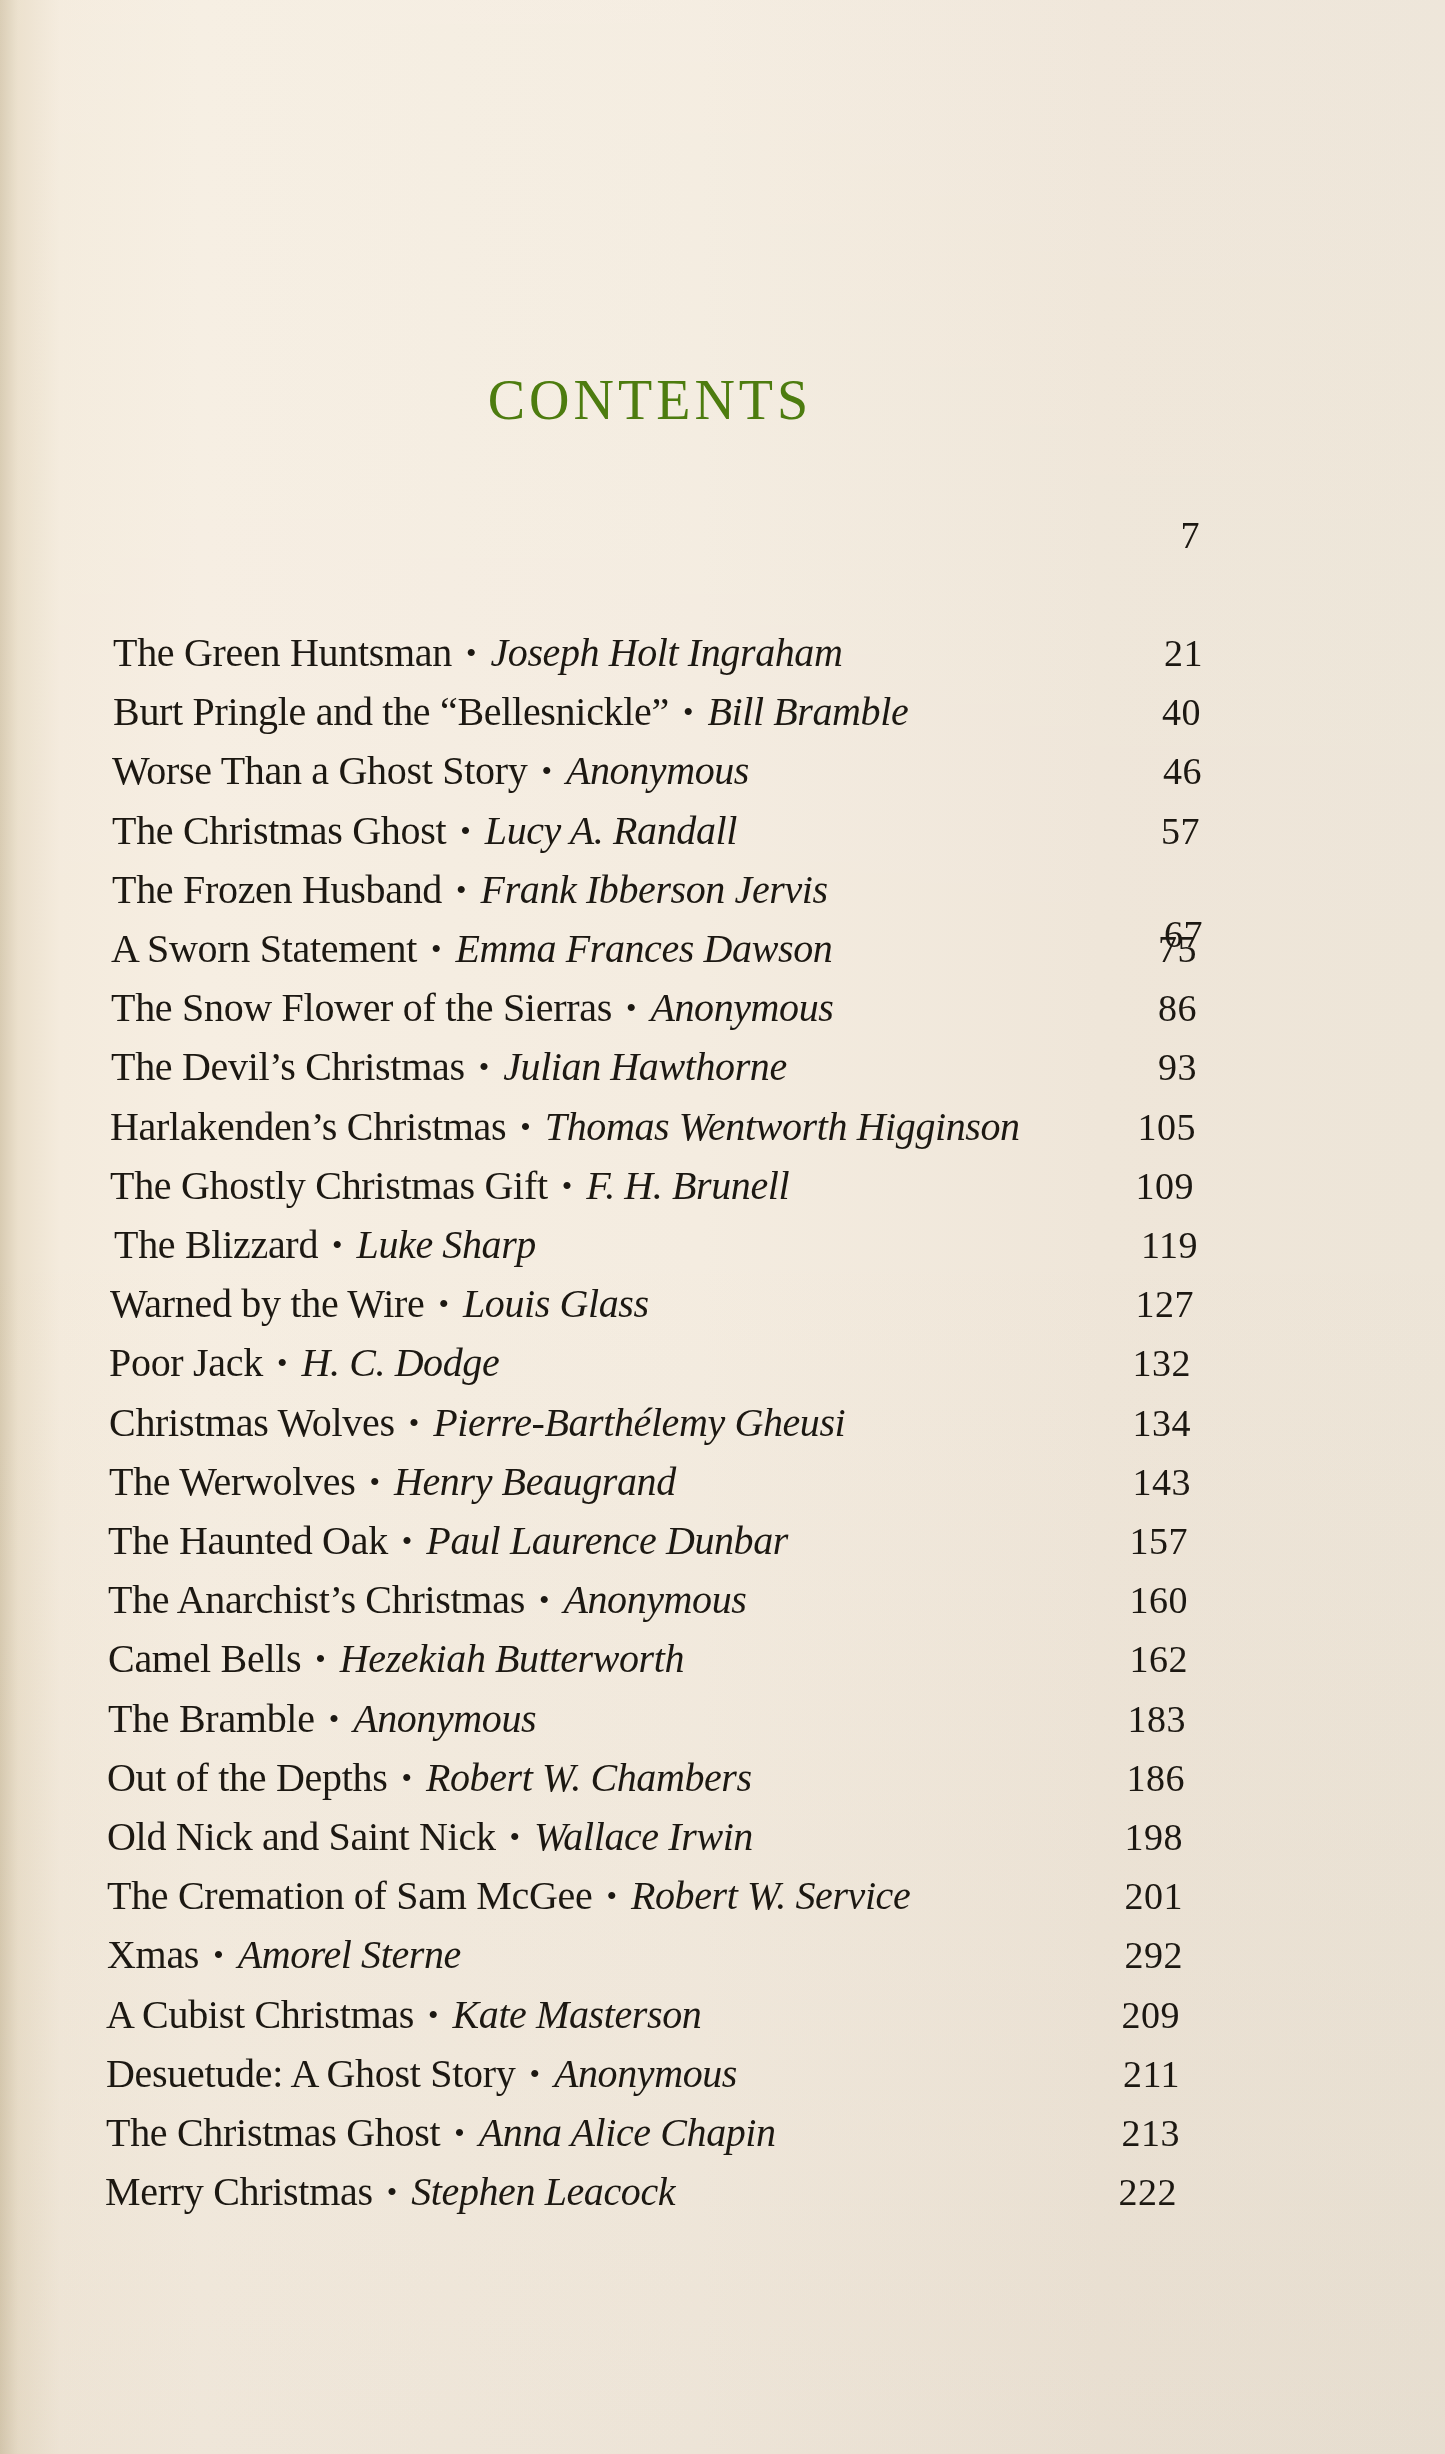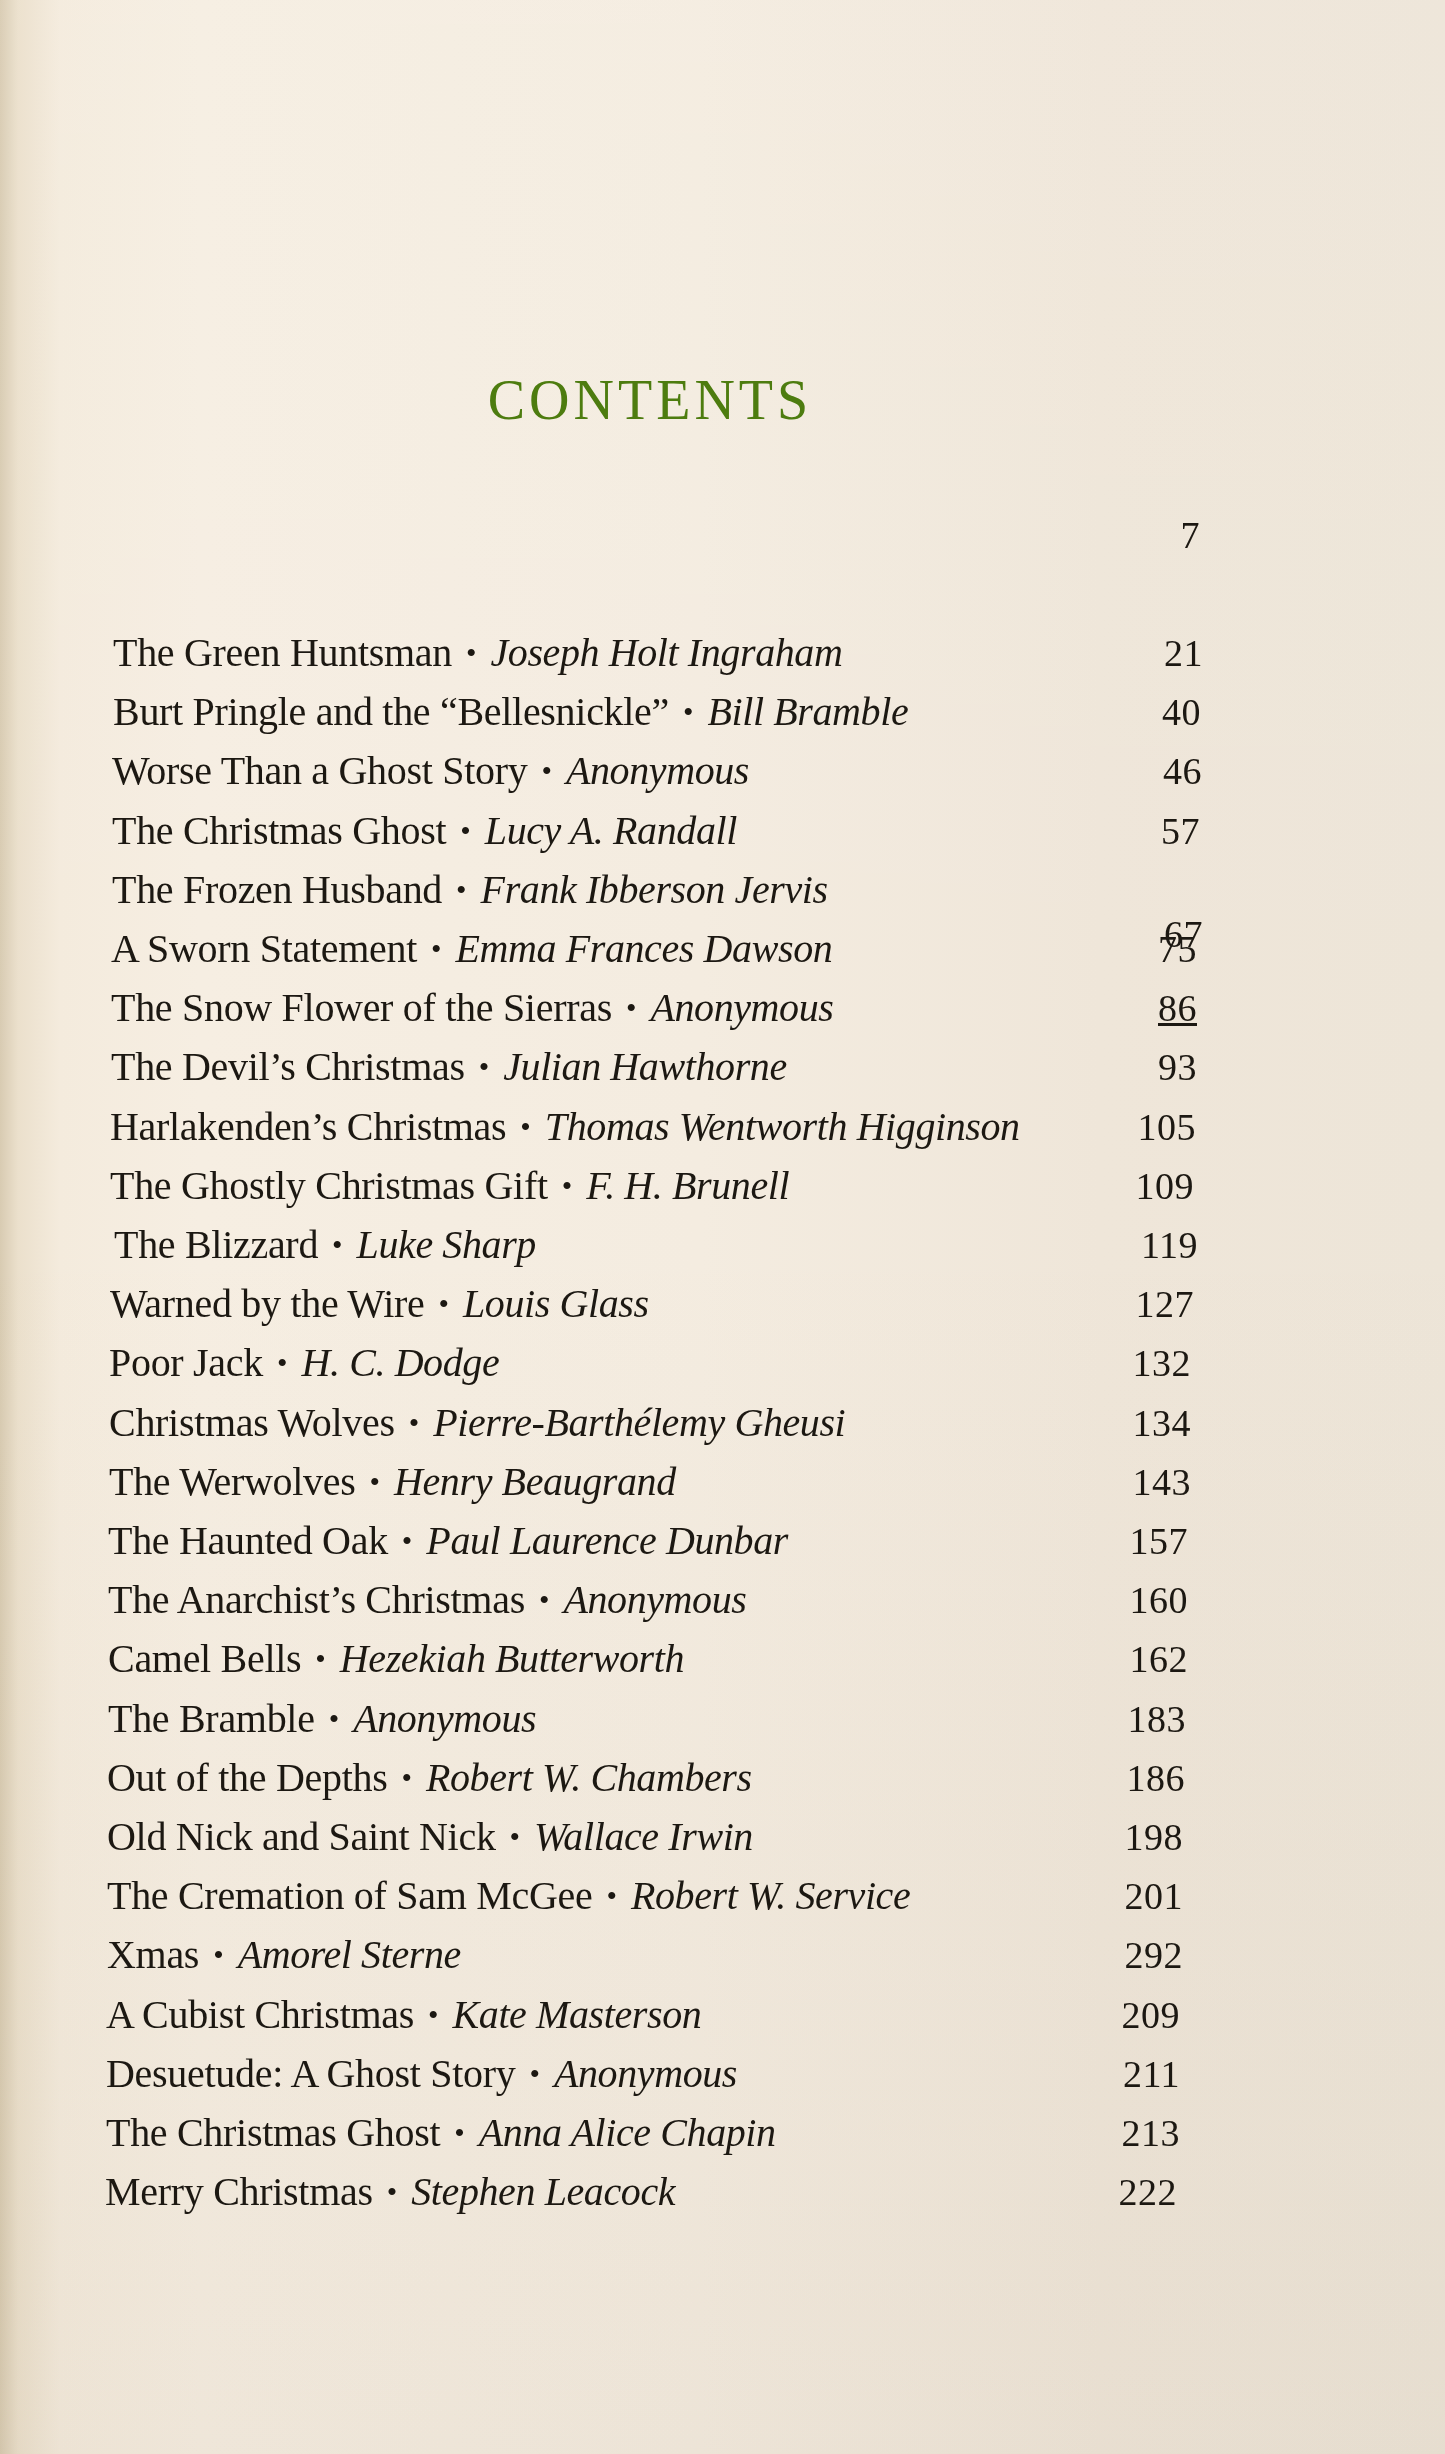--- a/index.html
+++ b/index.html
@@ -84,21 +84,21 @@
     <span class="page" style="right:20px;">7</span>
   </div>
 
   <div id="entries">
       <div class="toc-row" style="top: 628px; left: 3px;"><span class="title">The Green Huntsman</span><span class="bullet">•</span><span class="author">Joseph Holt Ingraham</span><span class="page" style="right: 20px;">21</span></div>
       <div class="toc-row" style="top: 687.2px; left: 3px;"><span class="title">Burt Pringle and the “Bellesnickle”</span><span class="bullet">•</span><span class="author">Bill Bramble</span><span class="page" style="right: 22px;">40</span></div>
       <div class="toc-row" style="top: 746.4px; left: 2px;"><span class="title">Worse Than a Ghost Story</span><span class="bullet">•</span><span class="author">Anonymous</span><span class="page" style="right: 20px;">46</span></div>
       <div class="toc-row" style="top: 805.6px; left: 2px;"><span class="title">The Christmas Ghost</span><span class="bullet">•</span><span class="author">Lucy A. Randall</span><span class="page" style="right: 22px;">57</span></div>
       <div class="toc-row" style="top: 864.8px; left: 2px;"><span class="title">The Frozen Husband</span><span class="bullet">•</span><span class="author">Frank Ibberson Jervis</span><span class="page" style="right: 19px; margin-top: 44px;">67</span></div>
       <div class="toc-row" style="top: 924px; left: 1px;"><span class="title">A Sworn Statement</span><span class="bullet">•</span><span class="author">Emma Frances Dawson</span><span class="page" style="right: 24px;">75</span></div>
-      <div class="toc-row" style="top: 983.2px; left: 1px;"><span class="title">The Snow Flower of the Sierras</span><span class="bullet">•</span><span class="author">Anonymous</span><span class="page" style="right: 24px; text-decoration: underline;">86</span></div>
+      <div class="toc-row" style="top: 983.2px; left: 1px;"><span class="title">The Snow Flower of the Sierras</span><span class="bullet">•</span><span class="author">Anonymous</span><span class="page" style="right: 24px;">86</span></div>
       <div class="toc-row" style="top: 1042.4px; left: 1px;"><span class="title">The Devil’s Christmas</span><span class="bullet">•</span><span class="author">Julian Hawthorne</span><span class="page" style="right: 24px;">93</span></div>
       <div class="toc-row" style="top: 1101.6px; left: 0px;"><span class="title">Harlakenden’s Christmas</span><span class="bullet">•</span><span class="author">Thomas Wentworth Higginson</span><span class="page" style="right: 24px;">105</span></div>
       <div class="toc-row" style="top: 1160.8px; left: 0px;"><span class="title">The Ghostly Christmas Gift</span><span class="bullet">•</span><span class="author">F. H. Brunell</span><span class="page" style="right: 26px;">109</span></div>
       <div class="toc-row" style="top: 1220px; left: 4px;"><span class="title">The Blizzard</span><span class="bullet">•</span><span class="author">Luke Sharp</span><span class="page" style="right: 26px;">119</span></div>
       <div class="toc-row" style="top: 1279.2px; left: 0px;"><span class="title">Warned by the Wire</span><span class="bullet">•</span><span class="author">Louis Glass</span><span class="page" style="right: 26px;">127</span></div>
       <div class="toc-row" style="top: 1338.4px; left: -1px;"><span class="title">Poor Jack</span><span class="bullet">•</span><span class="author">H. C. Dodge</span><span class="page" style="right: 28px;">132</span></div>
       <div class="toc-row" style="top: 1397.6px; left: -1px;"><span class="title">Christmas Wolves</span><span class="bullet">•</span><span class="author">Pierre-Barthélemy Gheusi</span><span class="page" style="right: 28px;">134</span></div>
       <div class="toc-row" style="top: 1456.8px; left: -1px;"><span class="title">The Werwolves</span><span class="bullet">•</span><span class="author">Henry Beaugrand</span><span class="page" style="right: 28px;">143</span></div>
       <div class="toc-row" style="top: 1516px; left: -2px;"><span class="title">The Haunted Oak</span><span class="bullet">•</span><span class="author">Paul Laurence Dunbar</span><span class="page" style="right: 30px;">157</span></div>
       <div class="toc-row" style="top: 1575.2px; left: -2px;"><span class="title">The Anarchist’s Christmas</span><span class="bullet">•</span><span class="author">Anonymous</span><span class="page" style="right: 30px;">160</span></div>

